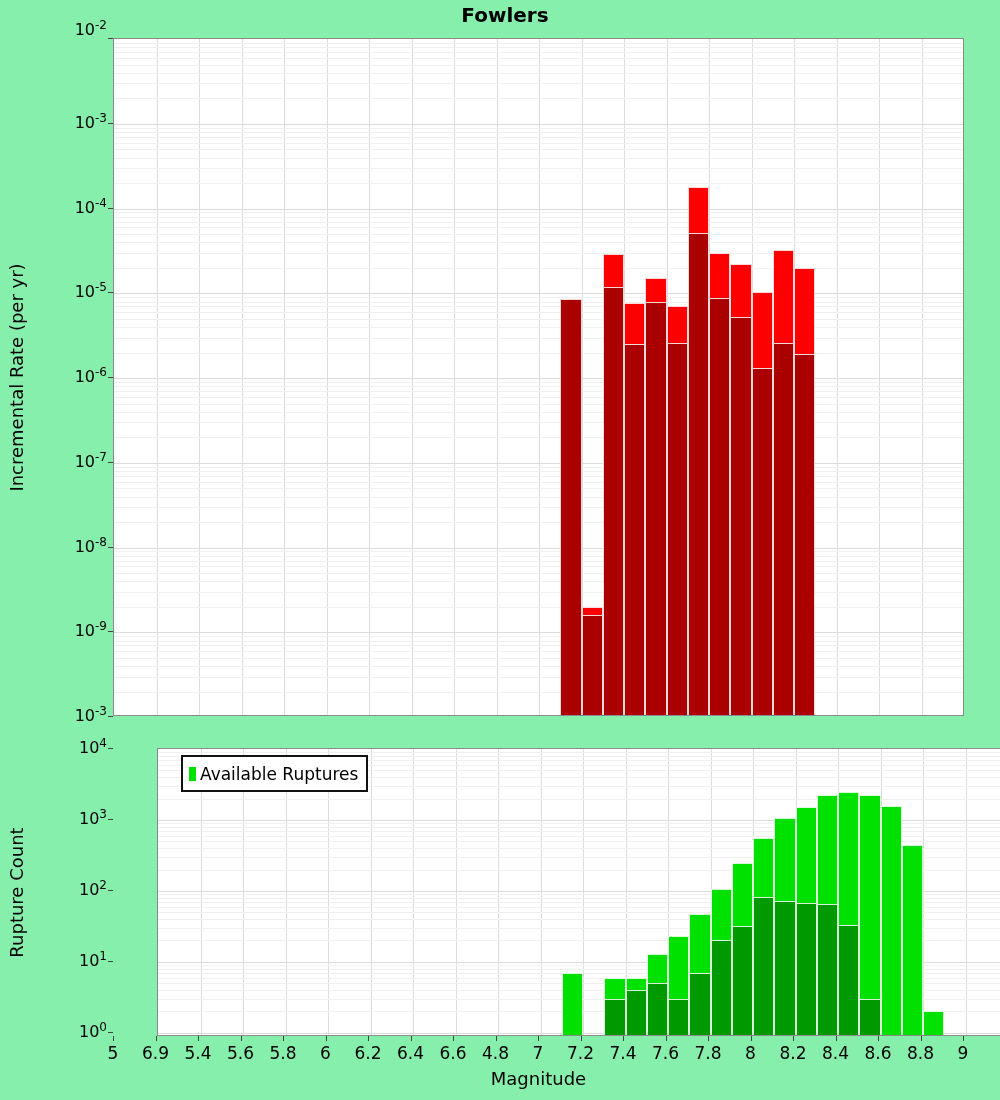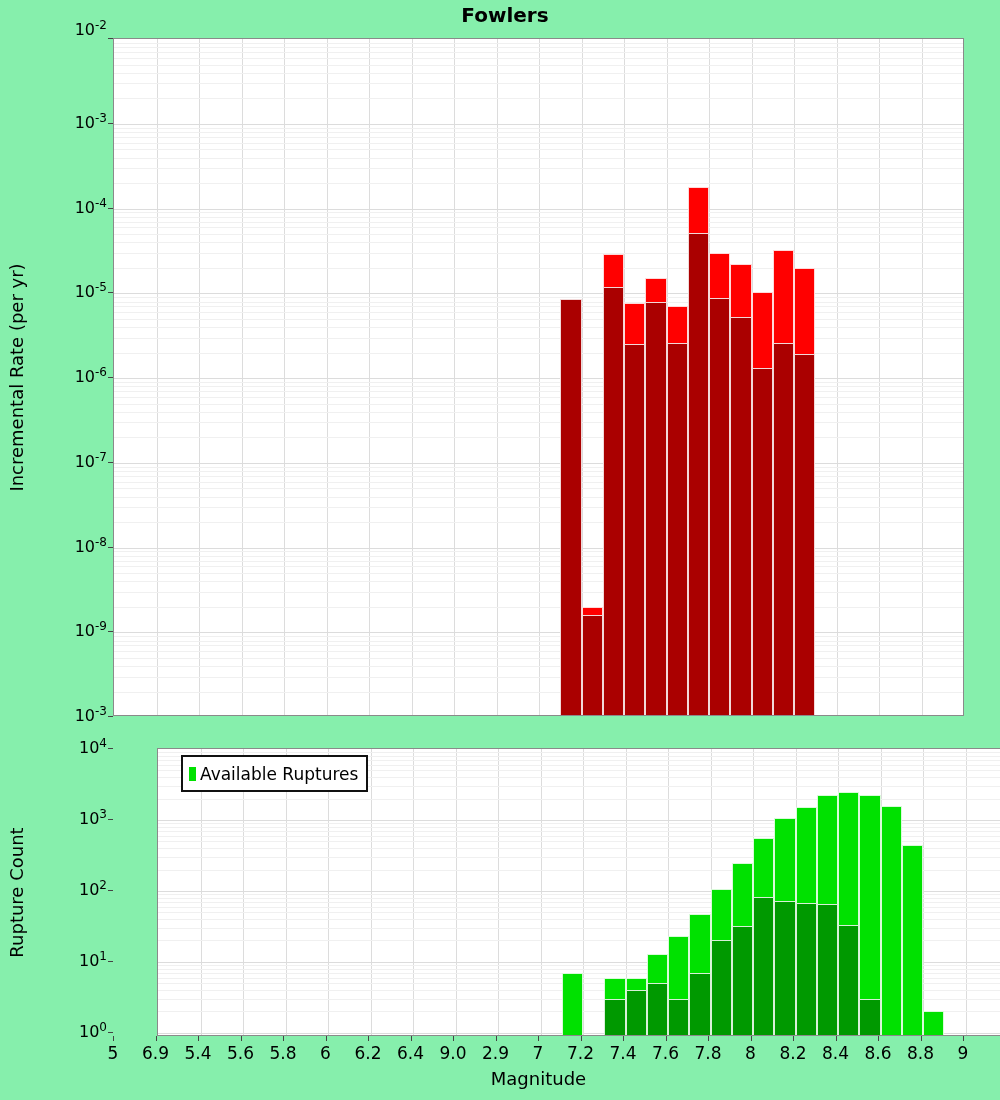--- a/index.html
+++ b/index.html
@@ -307,23 +307,23 @@
       <div class="xtick-label" style="left: 240.5px;">5.6</div>
       <div class="tickmark-x" style="left: 240.5px;"></div>
       <div class="xtick-label" style="left: 283px;">5.8</div>
       <div class="tickmark-x" style="left: 283px;"></div>
       <div class="xtick-label" style="left: 325.5px;">6</div>
       <div class="tickmark-x" style="left: 325.5px;"></div>
       <div class="xtick-label" style="left: 368px;">6.2</div>
       <div class="tickmark-x" style="left: 368px;"></div>
       <div class="xtick-label" style="left: 410.5px;">6.4</div>
       <div class="tickmark-x" style="left: 410.5px;"></div>
-      <div class="xtick-label" style="left: 453px;">9.0</div>
+      <div class="xtick-label" style="left: 453px;">6.6</div>
       <div class="tickmark-x" style="left: 453px;"></div>
-      <div class="xtick-label" style="left: 495.5px;">2.9</div>
+      <div class="xtick-label" style="left: 495.5px;">4.8</div>
       <div class="tickmark-x" style="left: 495.5px;"></div>
       <div class="xtick-label" style="left: 538px;">7</div>
       <div class="tickmark-x" style="left: 538px;"></div>
       <div class="xtick-label" style="left: 580.5px;">7.2</div>
       <div class="tickmark-x" style="left: 580.5px;"></div>
       <div class="xtick-label" style="left: 623px;">7.4</div>
       <div class="tickmark-x" style="left: 623px;"></div>
       <div class="xtick-label" style="left: 665.5px;">7.6</div>
       <div class="tickmark-x" style="left: 665.5px;"></div>
       <div class="xtick-label" style="left: 708px;">7.8</div>

